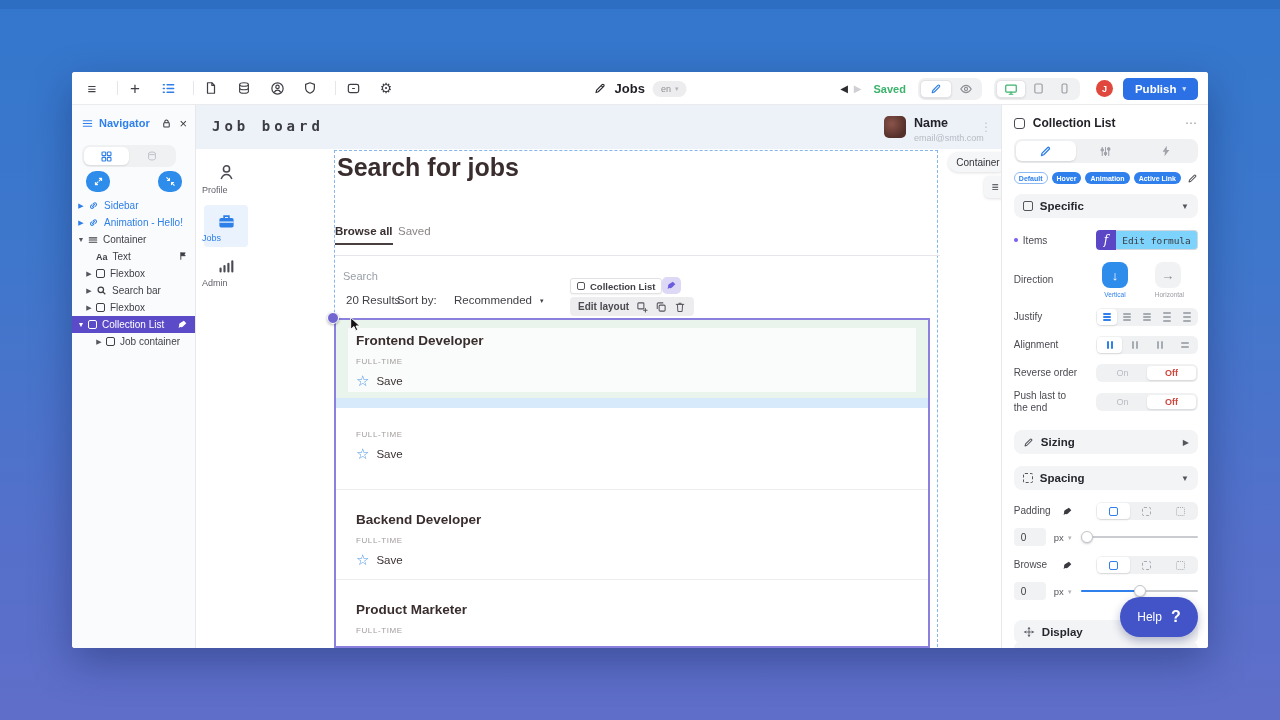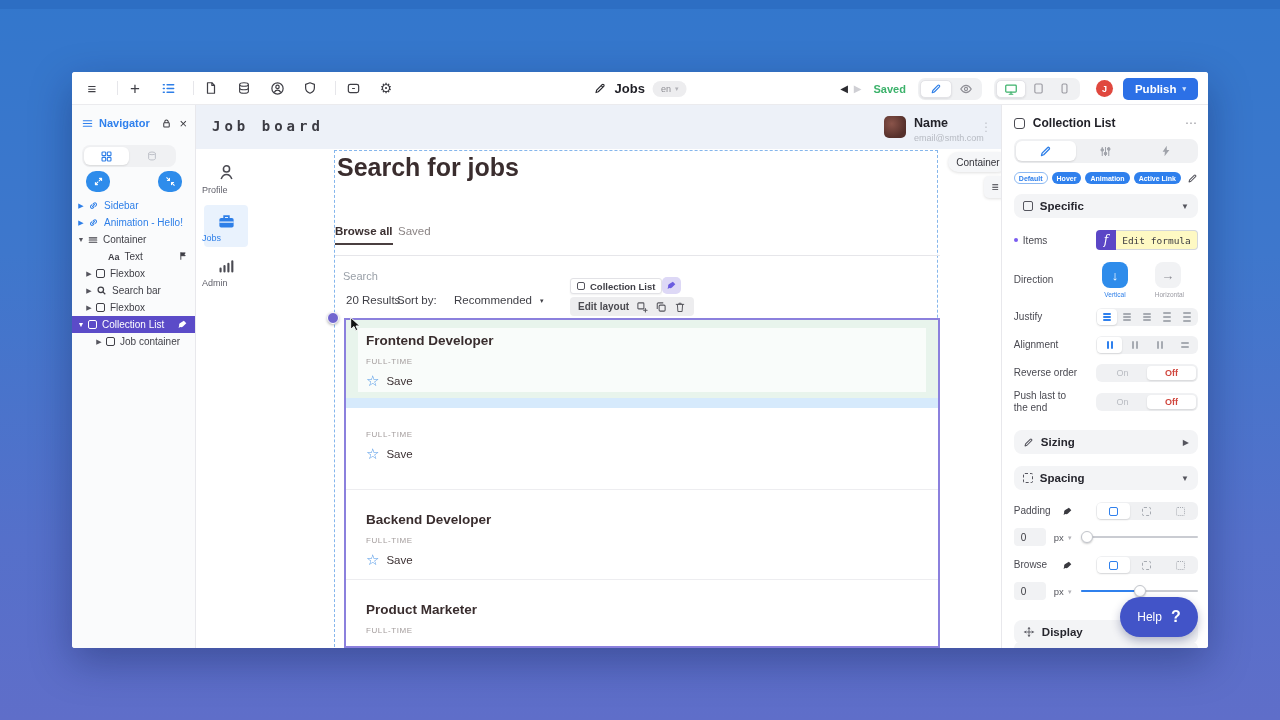--- a/index.html
+++ b/index.html
@@ -66,21 +66,21 @@
   .tab{position:absolute;top:120px;font-size:11.5px;color:#8b8484;padding-bottom:6px}
   .tab.active{color:#3a2f30;font-weight:700;border-bottom:2px solid #4a3f40}
   .cdivider{position:absolute;left:139px;top:150px;width:605px;height:1px;background:#e6e6ea}
   .search-ph{position:absolute;left:147px;top:165px;font-size:11px;color:#9aa0a8}
   .res{position:absolute;top:189px;font-size:11.5px;color:#3f3f46}
   .sel-badge{position:absolute;left:374px;top:173px;height:16px;background:#fff;border:1px solid #e2e2e6;border-radius:3px;display:flex;align-items:center;gap:5px;padding:0 6px;font-size:9.5px;font-weight:700;color:#3f3f46;box-shadow:0 1px 2px rgba(0,0,0,.06)}
   .sel-badge .bx{width:8px;height:8px;border:1.2px solid #55555e;border-radius:2px}
   .brush-btn{position:absolute;left:466px;top:172px;width:19px;height:17px;background:#ddd8f6;border-radius:5px;display:flex;align-items:center;justify-content:center;color:#6b5ce0}
   .edit-layout{position:absolute;left:374px;top:192px;height:19px;background:#ededef;border-radius:4px;display:flex;align-items:center;gap:7px;padding:0 8px;font-size:10px;font-weight:700;color:#4a4a50}
   .edit-layout .li{color:#55555c;display:flex}
-  .clist{position:absolute;left:148px;top:213px;width:596px;height:330px;border:2px solid #8b80dd;background:#fff;overflow:hidden}
+  .clist{position:absolute;left:138px;top:213px;width:596px;height:330px;border:2px solid #8b80dd;background:#fff;overflow:hidden}
   .jcard{position:relative;padding:13px 20px 0}
   .jcard>*{position:relative;z-index:1}
   .card1{height:78px;background:#e8f4ec}
   .card1::after{content:"";position:absolute;inset:8px 12px 6px 12px;background:rgba(255,255,255,.72);z-index:0}
   .card2{height:81px}
   .card3{height:90px;border-top:1px solid #ededf0;padding-top:22px}
   .card4{height:100px;border-top:1px solid #ededf0;padding-top:22px}
   .jtitle{font-size:13.5px;font-weight:700;color:#392d2e}
   .jtype{margin-top:9px;font-size:8px;letter-spacing:.6px;color:#a39c9c}
   .jsave{margin-top:7px;display:flex;align-items:center;gap:7px;font-size:11.5px;color:#3c3133}
@@ -108,21 +108,21 @@
   .rp-sec .chev{margin-left:auto;font-size:8px;color:#55555e}
   .sqo{width:10px;height:10px;border:1.3px solid #55555e;border-radius:2px}
   .sqd{width:10px;height:10px;border:1.2px dashed #55555e;border-radius:2px}
   .prow{display:flex;align-items:center;margin-top:10px}
   .prow .plabel{flex:0 0 72px;font-size:10px;color:#4a4a52;line-height:1.2}
   .ctrl{width:102px;margin-left:auto}
   .items-row{display:flex;align-items:center;margin-top:12px}
   .dot{width:4px;height:4px;border-radius:50%;background:#7a5cf0;margin-right:5px}
   .formula{width:102px;margin-left:auto;display:flex;height:20px}
   .fsq{width:20px;height:20px;background:#5b46c6;border-radius:4px 0 0 4px;color:#fff;font-family:"DejaVu Serif",serif;font-style:italic;font-size:12px;display:flex;align-items:center;justify-content:center}
-  .ffield{flex:1;background:#fef9c3;border:1px solid #d4d7dc;border-left:none;border-radius:0 4px 4px 0;display:flex;align-items:center;justify-content:center;font-family:"DejaVu Sans Mono",monospace;font-size:9.5px;color:#3a3a40}
+  .ffield{flex:1;background:#7dd3fc;border:1px solid #d4d7dc;border-left:none;border-radius:0 4px 4px 0;display:flex;align-items:center;justify-content:center;font-family:"DejaVu Sans Mono",monospace;font-size:9.5px;color:#3a3a40}
   .dirbox{width:26px;height:26px;border-radius:8px;display:flex;align-items:center;justify-content:center;font-size:13px}
   .dirbox.on{background:#2e8ceb;color:#fff}
   .dirbox.off{background:#f1f2f4;color:#8a8a92}
   .dircap{font-size:6.5px;text-align:center;margin-top:3px}
   .dircap.on{color:#2e7fe8}.dircap.off{color:#9a9aa2}
   .segc{height:18px;background:#f0f1f3;border-radius:6px;display:flex;padding:1px}
   .segc .scell{flex:1;display:flex;align-items:center;justify-content:center;border-radius:4px;color:#a7abb2}
   .segc .scell.on{background:#fff;box-shadow:0 1px 2px rgba(0,0,0,.12);color:#2f80ed}
   .jbars{display:flex;flex-direction:column;gap:1.5px;align-items:center}
   .jbars i{display:block;width:8px;height:1.5px;background:currentColor;border-radius:1px}
@@ -324,21 +324,21 @@
         </div>
         <div class="trow ind1">
           <span class="caret">▼</span>
           <span class="ticon">
               <svg width="10" height="10" viewBox="0 0 16 16" fill="none" stroke="currentColor" stroke-width="1.8" stroke-linecap="round">
                 <path d="M2 4.5h12M2 8h12M2 11.5h12"></path>
               </svg>
             </span>
           <span>Container</span>
         </div>
-        <div class="trow" style="padding-left:34px">
+        <div class="trow" style="padding-left:22px">
           <span class="ticon aa"></span>
           <span>Text</span>
           <span class="rt">
               <svg width="10" height="10" viewBox="0 0 16 16" fill="none" stroke="#3f3f46" stroke-width="1.5" stroke-linejoin="round">
                 <path d="M4.5 2v12"></path>
                 <path d="M4.5 3h7l-1.8 2.2L11.5 7.5h-7" fill="#3f3f46"></path>
               </svg>
             </span>
         </div>
         <div class="trow ind2">

